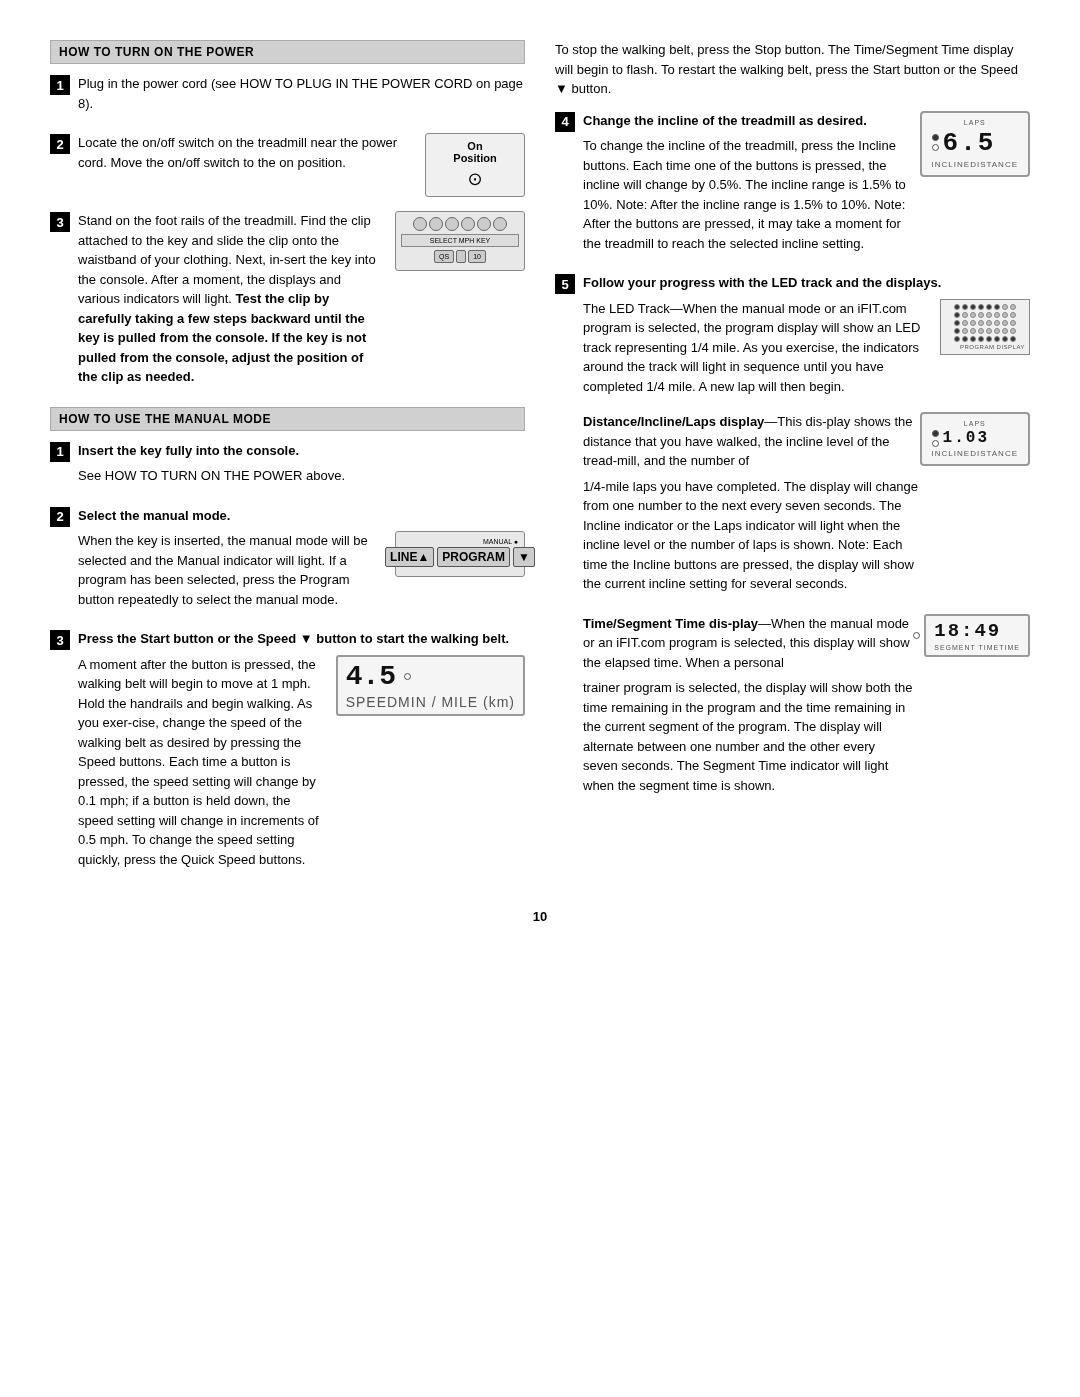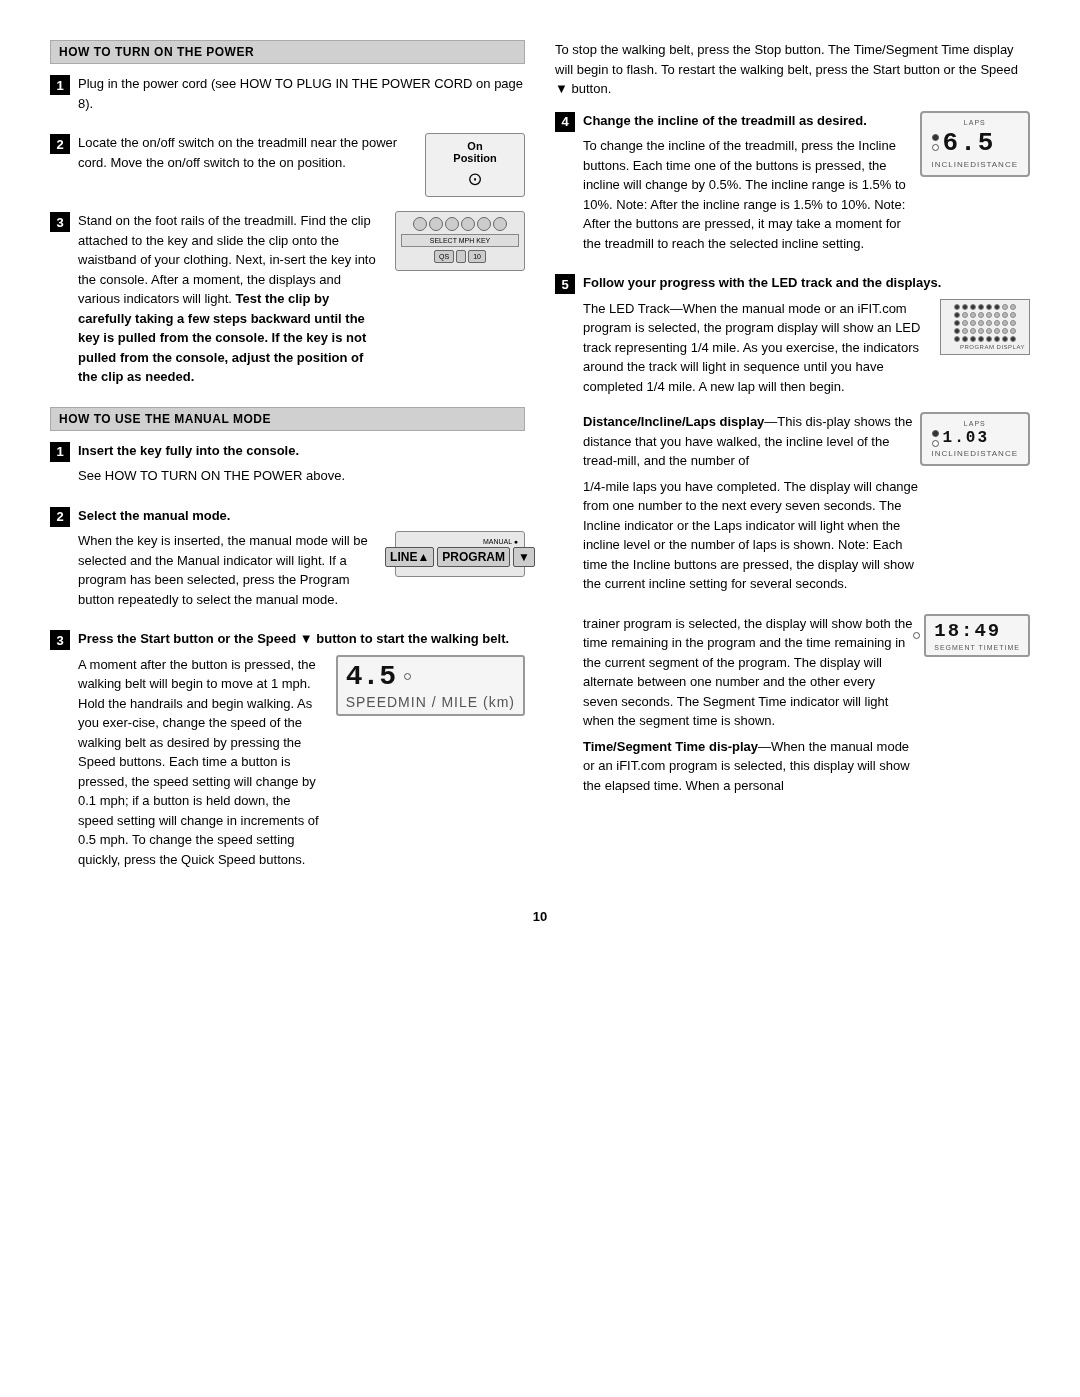--- a/index.html
+++ b/index.html
@@ -552,24 +552,24 @@
                   <span>DISTANCE</span>
                 </div>
               </div>
             </div>
           </div>
         </div>
 
         <div class="subsection">
           <div class="display-container">
             <div class="display-text">
-              <p>trainer program is selected, the display will show both the time remaining in the program and the time remaining in the current segment of the program. The display will alternate between one number and the other every seven seconds. The Segment Time indicator will light when the segment time is shown.</p>
               <p>
                 <span class="bold">Time/Segment Time dis-</span><span class="bold">play</span><span>—When the manual mode or an iFIT.com program is selected, this display will show the elapsed time. When a personal</span>
               </p>
+              <p>trainer program is selected, the display will show both the time remaining in the program and the time remaining in the current segment of the program. The display will alternate between one number and the other every seven seconds. The Segment Time indicator will light when the segment time is shown.</p>
             </div>
             <div>
               <div class="display-wrapper">
                 <div class="display-indicator">
                   <div class="indicator-dot"></div>
                 </div>
                 <div class="time-display-box">
                   <div class="time-digits">18:49</div>
                   <div class="time-label-row">
                     <span>SEGMENT TIME</span>

